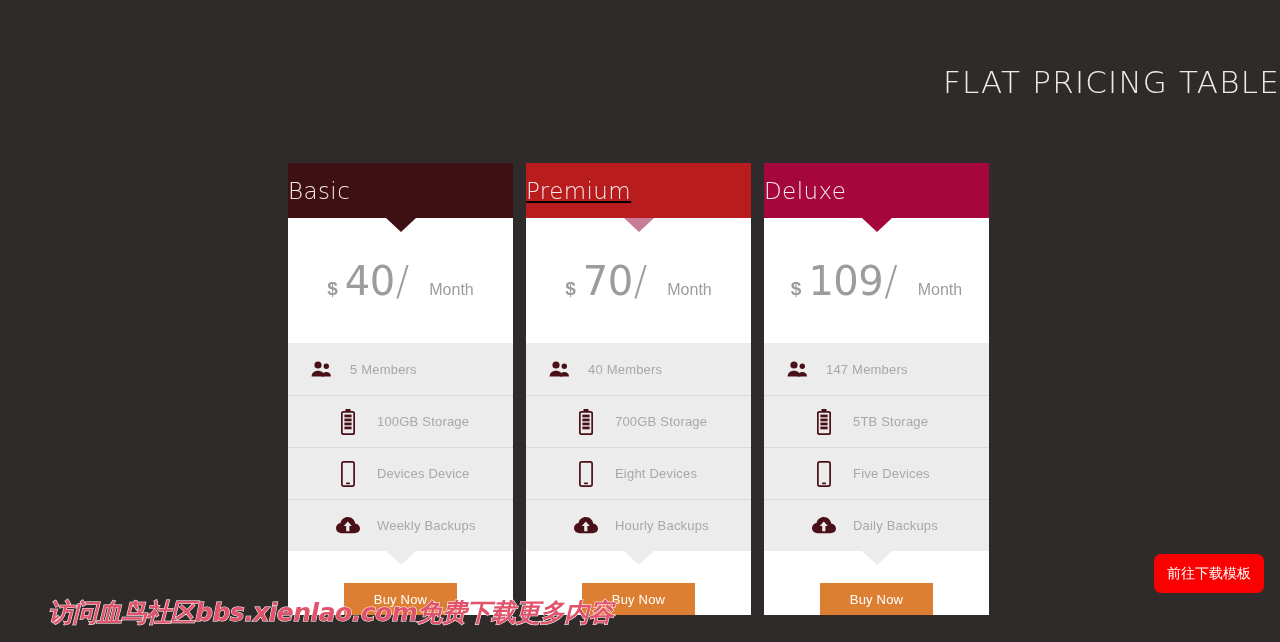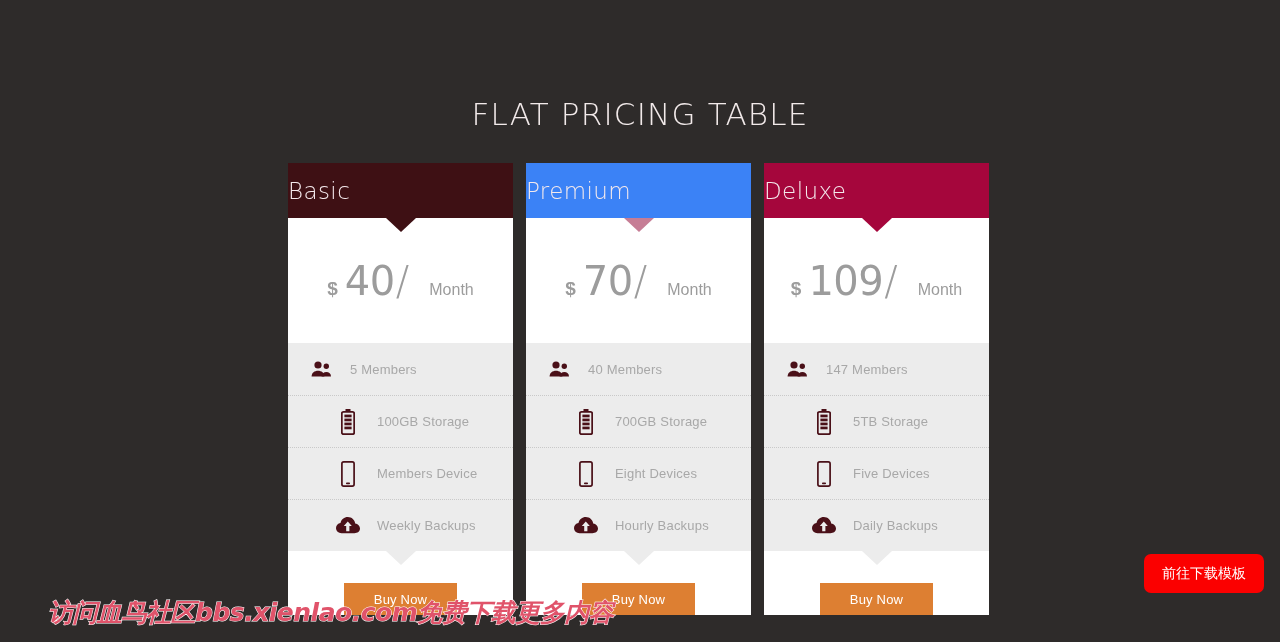--- a/index.html
+++ b/index.html
@@ -7,28 +7,27 @@
   body {
     width: 1280px;
     height: 642px;
     background: #2e2b2a;
     font-family: "Liberation Sans", sans-serif;
     overflow: hidden;
     position: relative;
   }
 
   .page-title {
-    text-align: center;
+    text-align: right;
     color: #f2eaea;
     font-size: 31px;
     font-weight: 300;
     letter-spacing: 1.2px;
     padding-top: 64px;
     font-family: "DejaVu Sans", sans-serif;
-    margin-top: 32px;
   }
 
   .pricing-row {
     position: absolute;
     top: 163px;
     left: 288px;
     display: flex;
     gap: 13px;
   }
 
@@ -158,21 +157,21 @@
   }
 
   .download-button {
     position: absolute;
     right: 16px;
     top: 554px;
     background: #fb0000;
     color: #ffffff;
     border: none;
     border-radius: 7px;
-    width: 120px;
+    width: 110px;
     height: 39px;
     font-size: 14px;
     cursor: pointer;
     font-family: "DejaVu Sans", sans-serif;
   }
 </style>
 </head>
 <body>
 
 <h1 class="page-title">FLAT PRICING TABLE</h1>
@@ -218,40 +217,40 @@
         <span class="feature-label">100GB Storage</span>
       </div>
       <div class="feature-row">
         <span class="feature-icon">
           <svg width="14" height="26" viewBox="0 0 14 26">
               <rect x="0.9" y="0.9" width="12.2" height="24.2" rx="1.8" fill="none" stroke="currentColor" stroke-width="1.7"></rect>
               <rect x="3" y="3" width="8" height="17" fill="#ececec"></rect>
               <rect x="5" y="21.4" width="4" height="1.8" rx="0.8" fill="currentColor"></rect>
             </svg>
         </span>
-        <span class="feature-label">Members Device</span>
+        <span class="feature-label">Devices Device</span>
       </div>
       <div class="feature-row">
         <span class="feature-icon">
           <svg width="24" height="17" viewBox="0 0 24 17">
               <path d="M5.6 16.2C2.5 16.2 0 13.9 0 11c0-2.6 1.9-4.7 4.5-5.1C5.2 2.5 8.2 0 11.8 0c3.9 0 7.1 2.9 7.4 6.6 2.7.3 4.8 2.4 4.8 5 0 2.9-2.5 4.6-5.6 4.6z" fill="currentColor"></path>
               <path d="M11.8 4.6l4 4.3h-2.4v5.4h-3.2V8.9H7.8z" fill="#ececec"></path>
             </svg>
         </span>
         <span class="feature-label">Weekly Backups</span>
       </div>
       <span class="notch-down"></span>
     </div>
     <div class="footer-area">
       <button class="buy-button">Buy Now</button>
     </div>
   </div>
 
   <div class="pricing-card">
-    <div class="card-header" style="background:#3b82f6;">
+    <div class="card-header" style="background:#b91c1c;text-decoration:underline;">
       <span class="plan-name">Premium</span>
       <span class="notch" style="color:#c67d95;"></span>
     </div>
     <div class="price-area">
       <div class="price-inner">
         <span class="currency">$</span>
         <span class="amount">70</span>
         <span class="slash">/</span>
         <span class="period">Month</span>
       </div>

